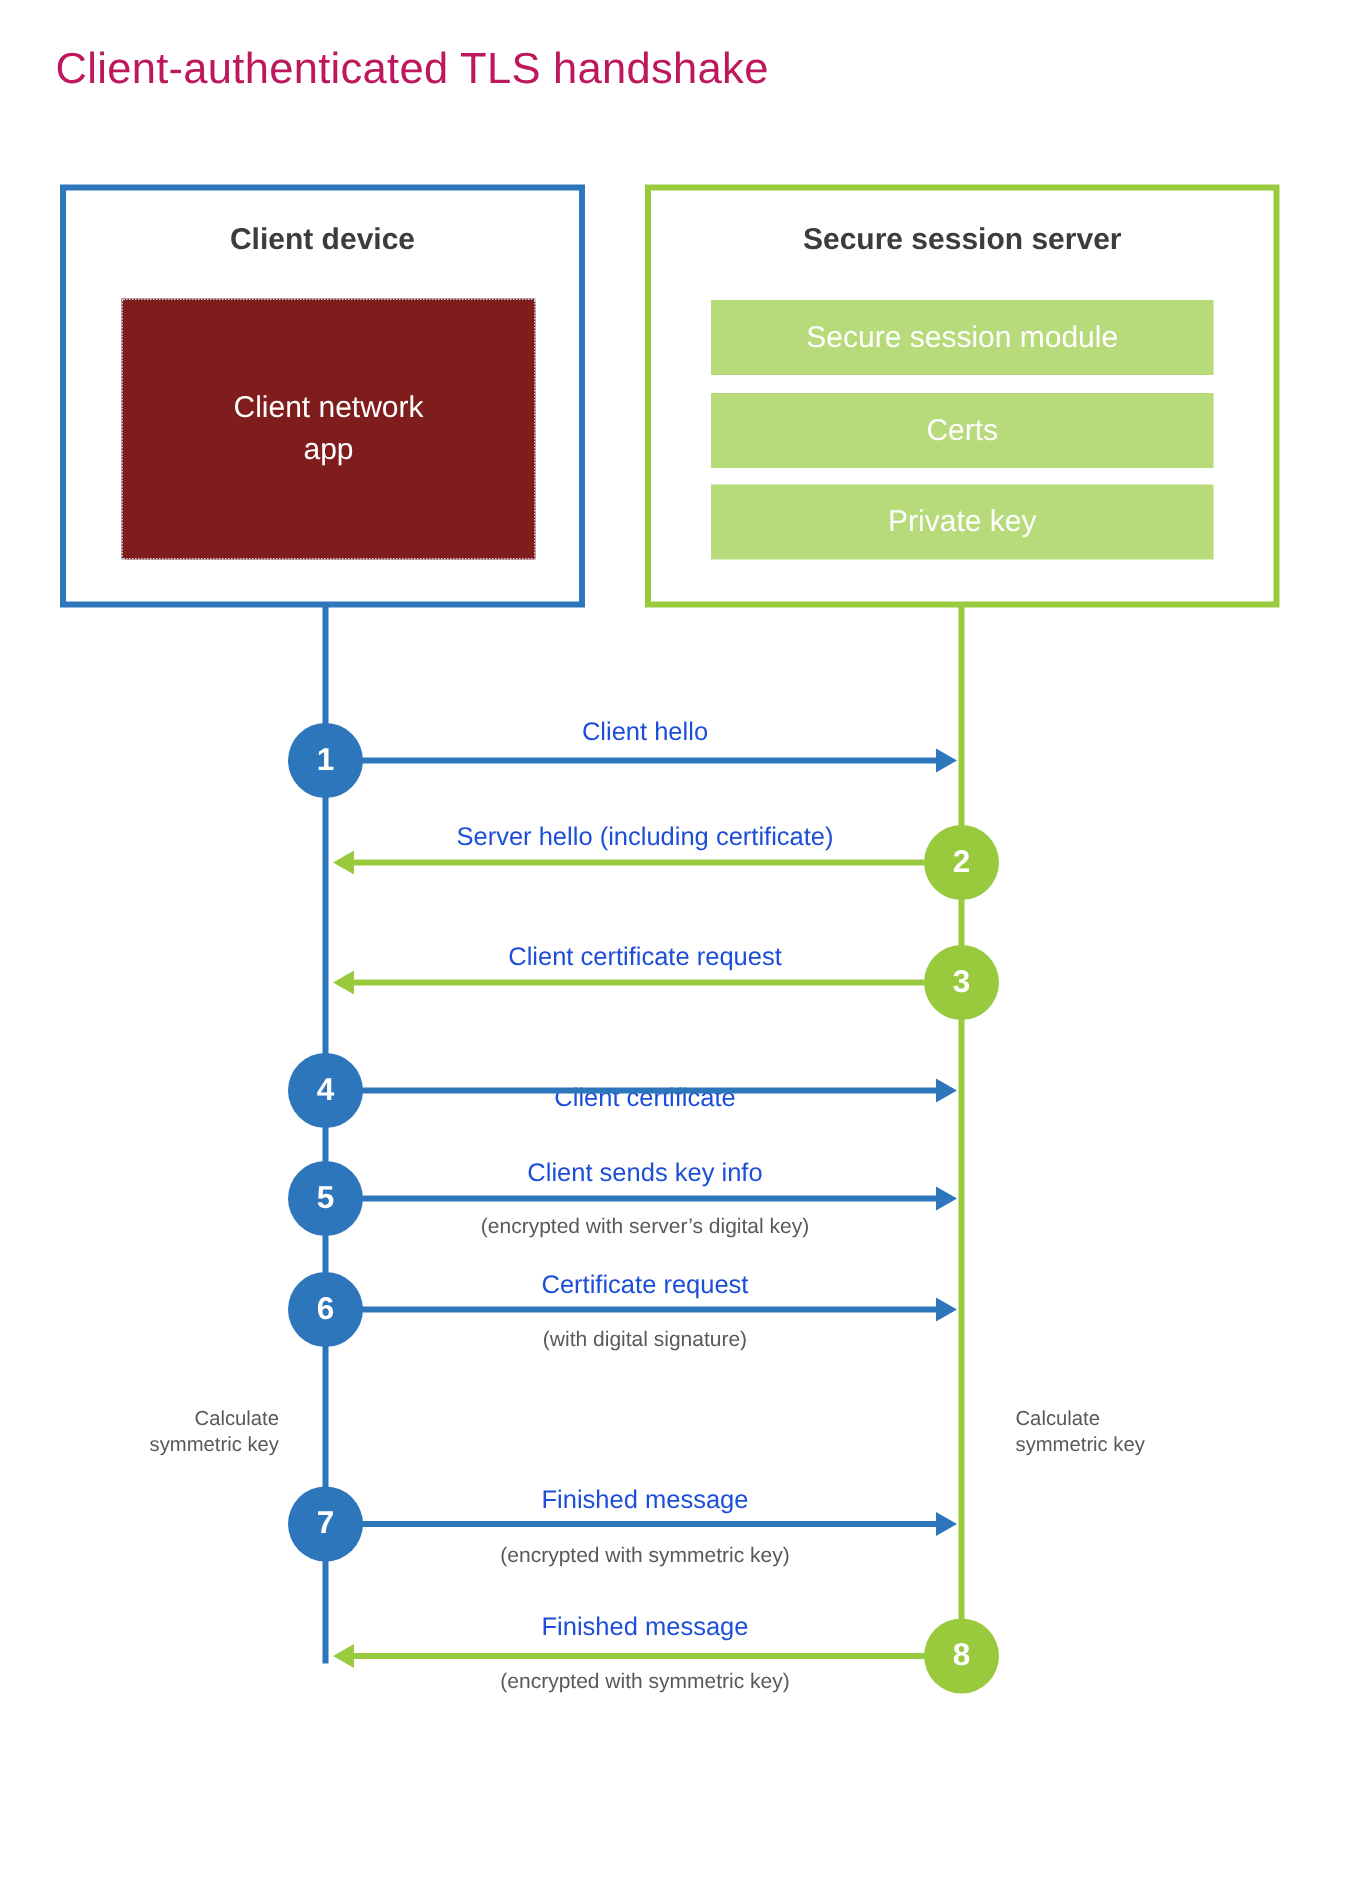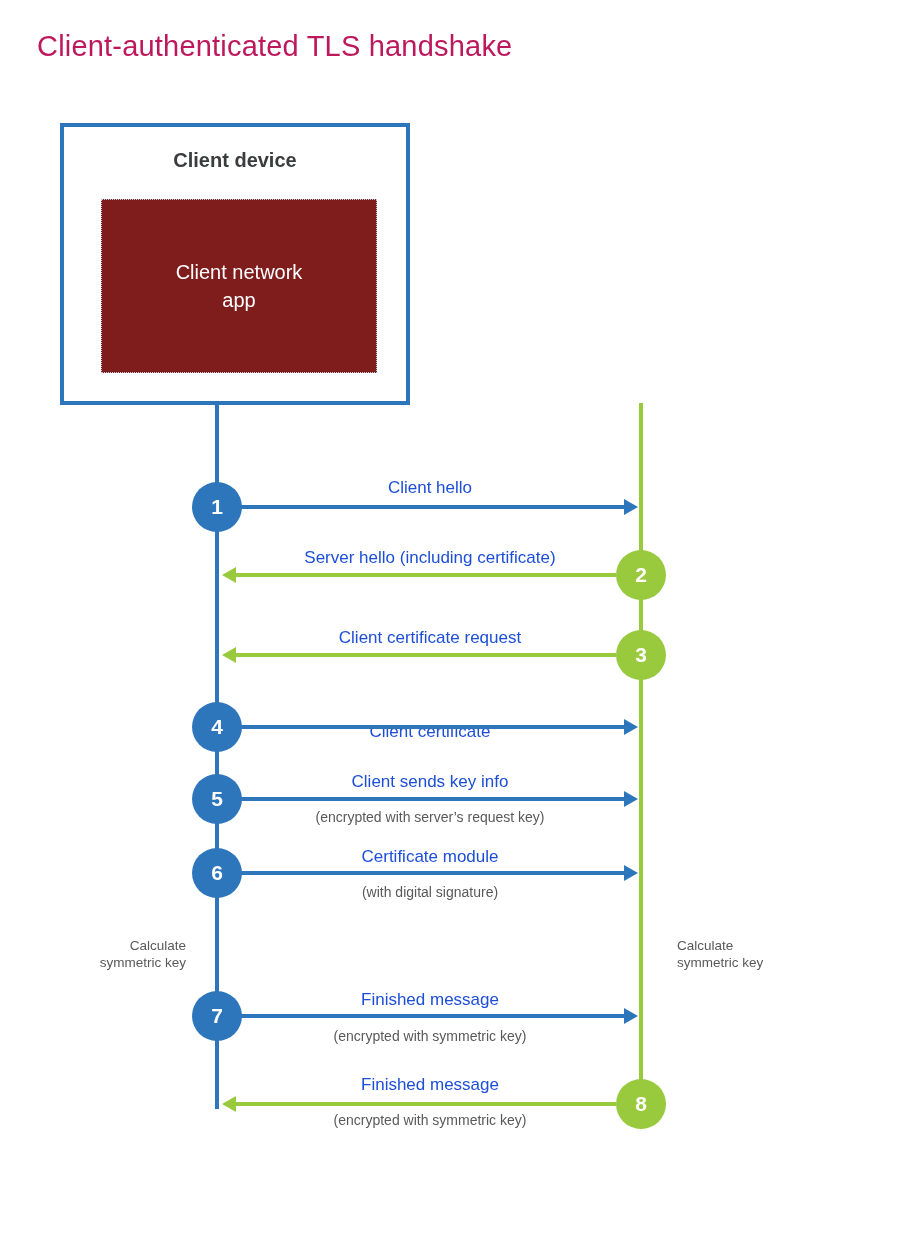--- a/index.html
+++ b/index.html
@@ -7,21 +7,21 @@
     position:relative;width:900px;height:1256px;background:#ffffff;overflow:hidden;
     font-family:"Liberation Sans","DejaVu Sans",sans-serif;
   }
   
   .page-title{
     position:absolute;left:37px;top:30px;
     font-size:29px;font-weight:300;color:#be185d;letter-spacing:.2px;
   }
   
   .device-box{position:absolute;background:#fff;box-sizing:border-box;}
-  .client-box{left:40px;top:123px;width:350px;height:282px;border:4px solid #2d76bc;margin-left:20px;}
+  .client-box{left:40px;top:123px;width:350px;height:282px;border:4px solid #2d76bc;}
   .server-box{left:430px;top:123px;width:423px;height:282px;border:4px solid #99c93c;}
   .box-title{
     position:absolute;left:0;right:0;top:22px;text-align:center;
     font-size:20px;font-weight:bold;color:#3b3c3e;
   }
   .client-app{
     position:absolute;left:37px;top:72px;width:276px;height:174px;
     background:#7f1d1d;border:1px dotted #c9cfd6;box-sizing:border-box;
     display:flex;align-items:center;justify-content:center;
     color:#ffffff;font-size:20px;line-height:28px;text-align:center;white-space:pre-line;
@@ -81,20 +81,26 @@
 <div id="canvas">
 
   <div class="page-title">Client-authenticated TLS handshake</div>
 
   <div class="device-box client-box">
     <div class="box-title">Client device</div>
     <div class="client-app">Client network
 app</div>
   </div>
 
+  <div class="device-box server-box">
+    <div class="box-title">Secure session server</div>
+    <div class="server-bar bar-1">Secure session module</div>
+    <div class="server-bar bar-2">Certs</div>
+    <div class="server-bar bar-3">Private key</div>
+  </div>
 
   <div class="vline vline-client"></div>
   <div class="vline vline-server"></div>
 
   <div class="msg-label" style="top:478px;">Client hello</div>
   <div class="arrow arrow-right" style="top:505px;"></div>
   <div class="step-circle circle-blue" style="top:482px;">1</div>
 
   <div class="msg-label" style="top:548px;">Server hello (including certificate)</div>
   <div class="arrow arrow-left" style="top:573px;"></div>
@@ -104,23 +110,23 @@
   <div class="arrow arrow-left" style="top:653px;"></div>
   <div class="step-circle circle-green" style="top:630px;">3</div>
 
   <div class="msg-label" style="top:686px;margin-top:36px;">Client certificate</div>
   <div class="arrow arrow-right" style="top:725px;"></div>
   <div class="step-circle circle-blue" style="top:702px;">4</div>
 
   <div class="msg-label" style="top:772px;">Client sends key info</div>
   <div class="arrow arrow-right" style="top:797px;"></div>
   <div class="step-circle circle-blue" style="top:774px;">5</div>
-  <div class="msg-sub" style="top:809px;">(encrypted with server’s request key)</div>
+  <div class="msg-sub" style="top:809px;">(encrypted with server’s digital key)</div>
 
-  <div class="msg-label" style="top:847px;">Certificate module</div>
+  <div class="msg-label" style="top:847px;">Certificate request</div>
   <div class="arrow arrow-right" style="top:871px;"></div>
   <div class="step-circle circle-blue" style="top:848px;">6</div>
   <div class="msg-sub" style="top:884px;">(with digital signature)</div>
 
   <div class="side-note note-calc-left">Calculate symmetric key</div>
   <div class="side-note note-calc-right">Calculate symmetric key</div>
 
   <div class="msg-label" style="top:990px;">Finished message</div>
   <div class="arrow arrow-right" style="top:1014px;"></div>
   <div class="step-circle circle-blue" style="top:991px;">7</div>

